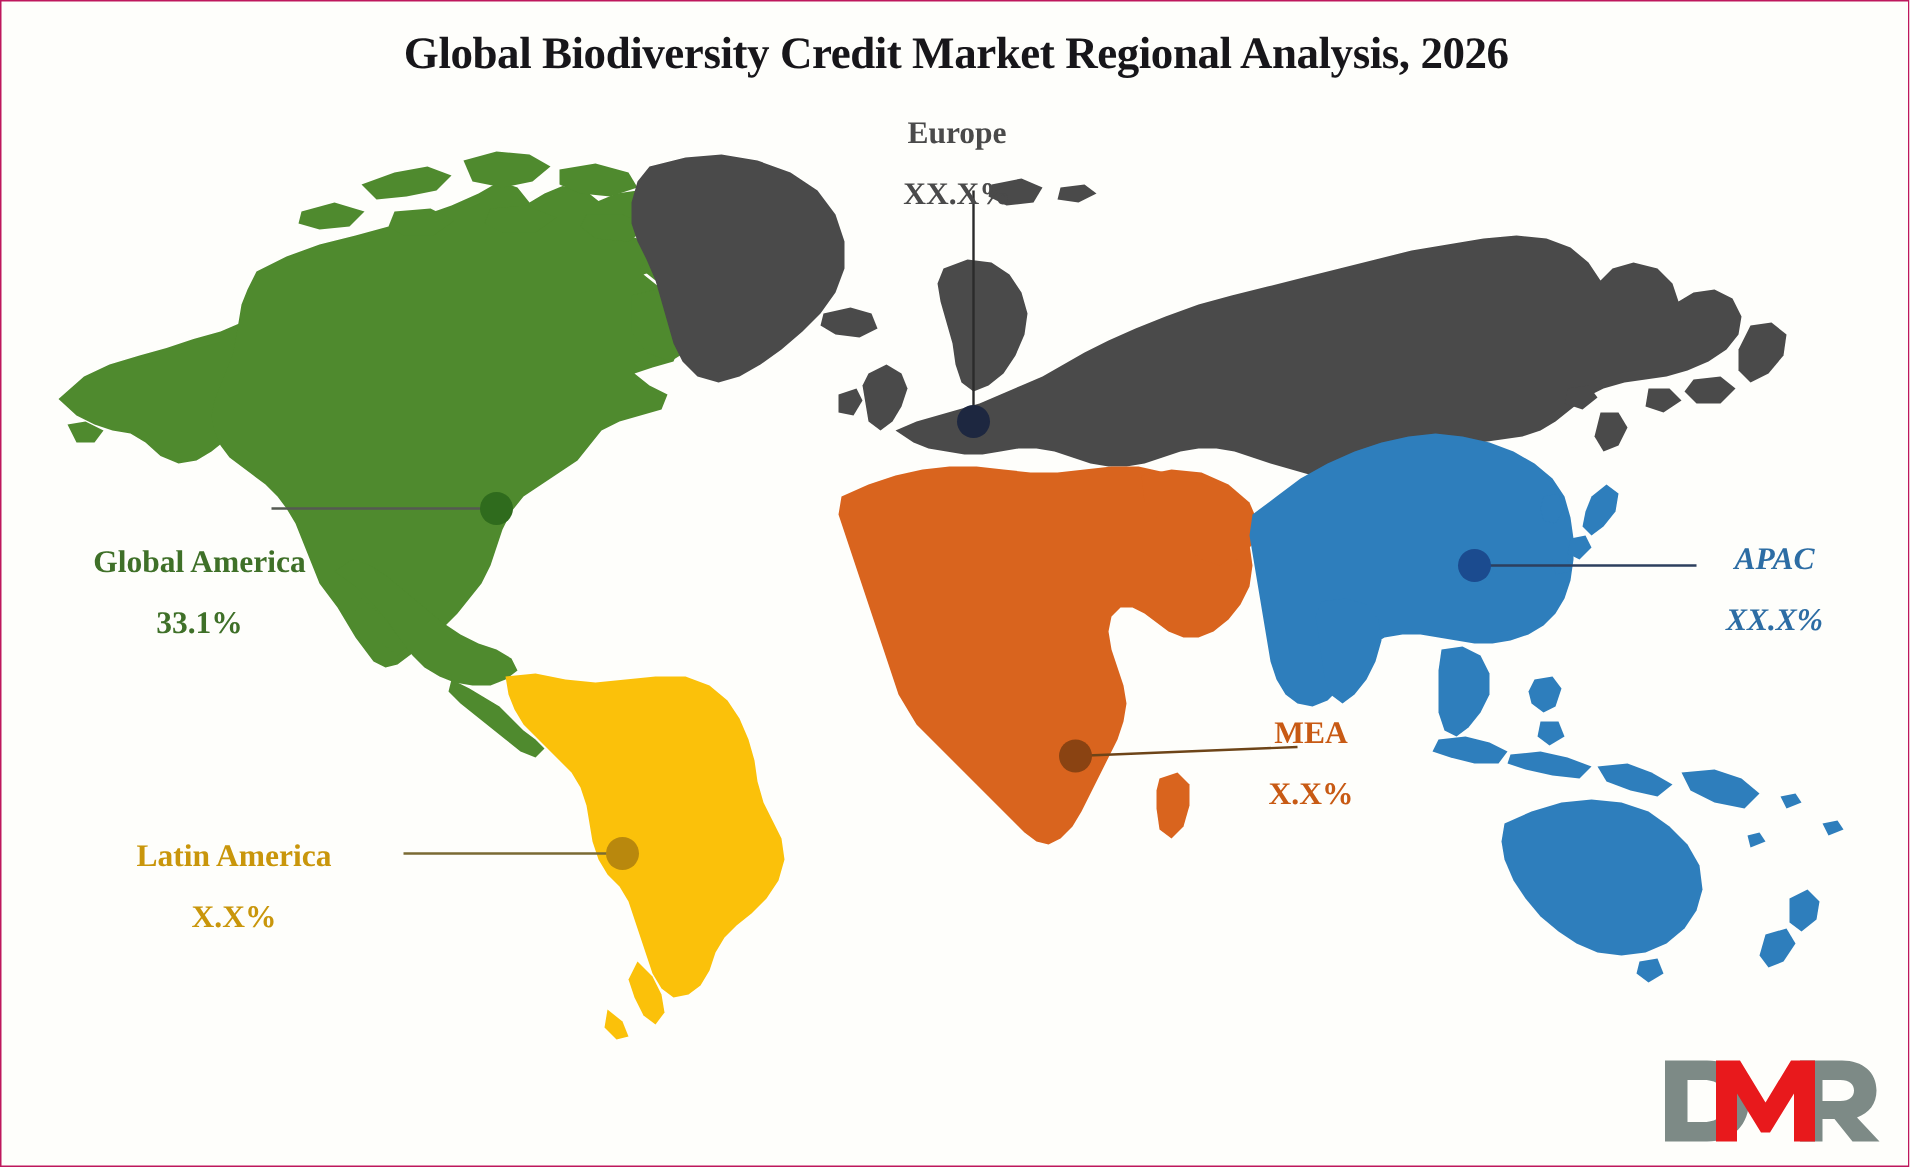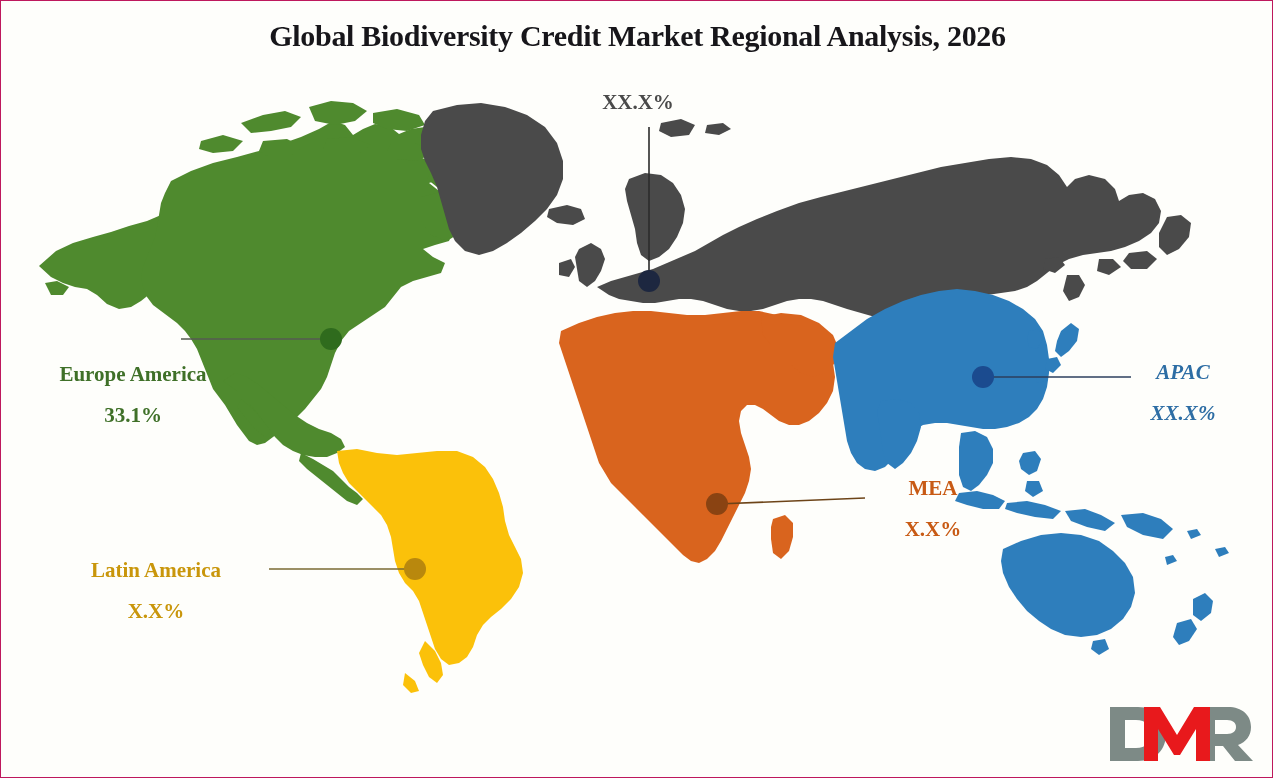--- a/index.html
+++ b/index.html
@@ -51,21 +51,21 @@
     line-height: 27px;
     white-space: nowrap;
     pointer-events: auto;
   }
   .region-label .lbl-name { display: block; }
   .region-label .lbl-val  { display: block; margin-top: 14px; }
 
   #label-north-america { left: 27px;   top: 360px; width: 210px; color: #3f7028; }
   #label-latin-america { left: 50px;   top: 556px; width: 210px; color: #c9960b; }
   #label-europe        { left: 552px;  top: 74px;  width: 170px; color: #4a4a4a; }
-  #label-mea           { left: 867px;  top: 474px; width: 130px; color: #c85a14; }
+  #label-mea           { left: 808px;  top: 474px; width: 130px; color: #c85a14; }
   #label-apac          { left: 1117px; top: 358px; width: 130px; color: #2d6da4; font-style: italic; }
 
   #dmr-logo {
     position: absolute;
     right: 18px;
     bottom: 10px;
     width: 150px;
     height: 66px;
   }
   #dmr-logo svg { display: block; }
@@ -197,30 +197,31 @@
         <circle cx="330" cy="338" r="11" fill="#2f6b1d"></circle>
         <circle cx="414" cy="568" r="11" fill="#b9880d"></circle>
         <circle cx="648" cy="280" r="11" fill="#1d2740"></circle>
         <circle cx="716" cy="503" r="11" fill="#8a4312"></circle>
         <circle cx="982" cy="376" r="11" fill="#1b4b8f"></circle>
       </g>
     </svg>
   </div>
 
   <div class="region-label" id="label-north-america">
-    <span class="lbl-name">Europe America</span>
+    <span class="lbl-name">Global America</span>
     <span class="lbl-val">33.1%</span>
   </div>
 
   <div class="region-label" id="label-latin-america">
     <span class="lbl-name">Latin America</span>
     <span class="lbl-val">X.X%</span>
   </div>
 
   <div class="region-label" id="label-europe">
+    <span class="lbl-name">Europe</span>
     <span class="lbl-val">XX.X%</span>
   </div>
 
   <div class="region-label" id="label-mea">
     <span class="lbl-name">MEA</span>
     <span class="lbl-val">X.X%</span>
   </div>
 
   <div class="region-label" id="label-apac">
     <span class="lbl-name">APAC</span>

